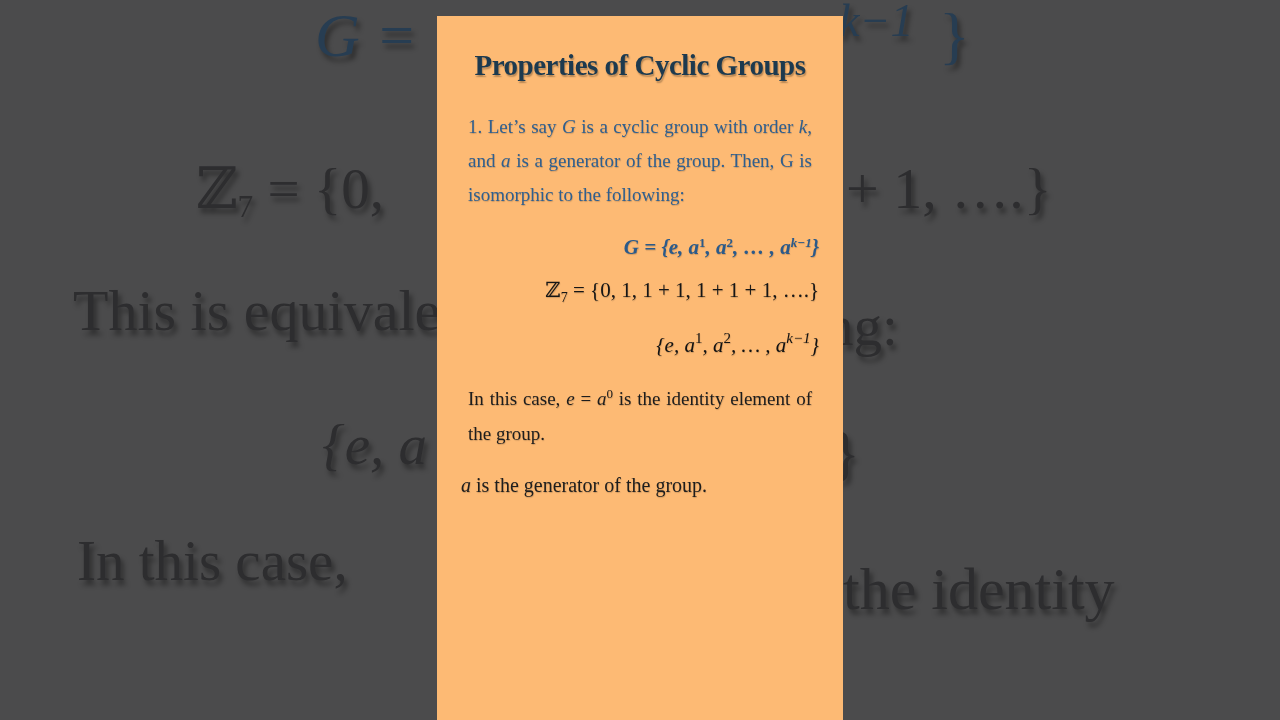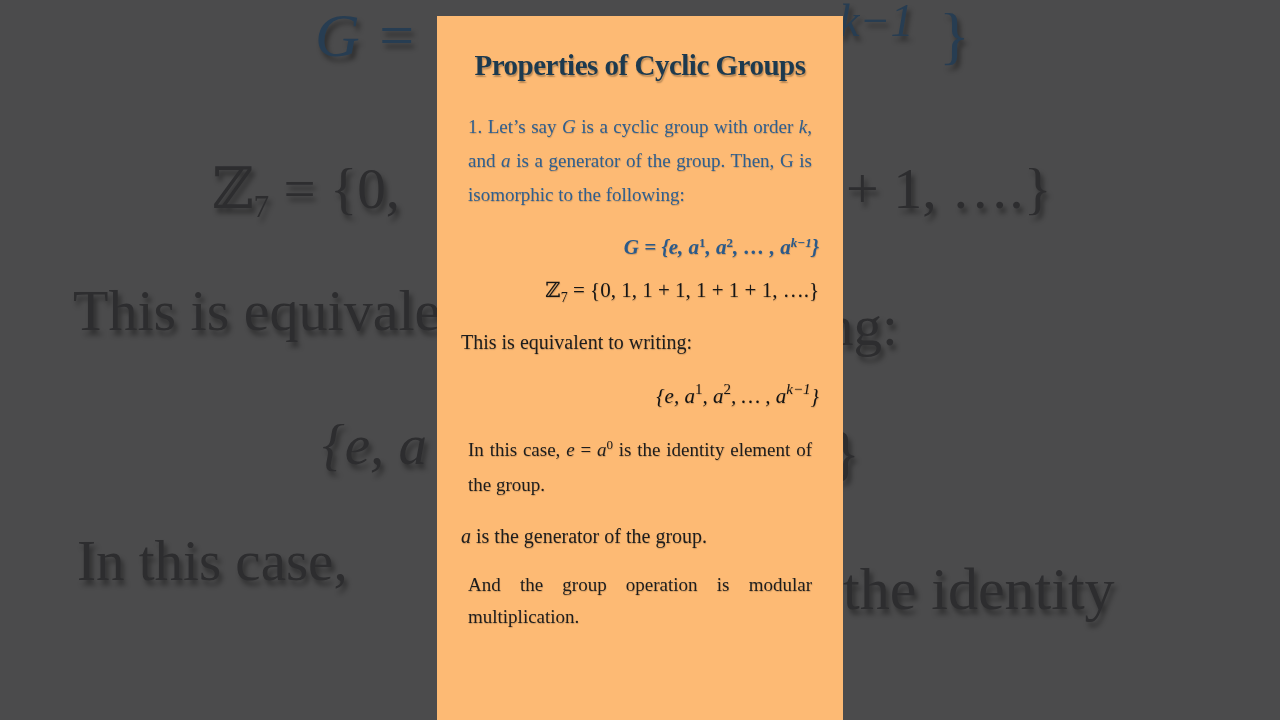--- a/index.html
+++ b/index.html
@@ -56,21 +56,21 @@
     text-shadow:.5px 1px 1px rgba(0,0,0,.18);}
   .op{margin-top:19px;line-height:32px;}
 </style>
 </head>
 <body>
 
 <div class="stage">
 
   <div class="bg-panel bg-left">
     <span class="bgt blue" style="left:315px;top:4px;font-size:62px;font-style:italic;">G =</span>
-    <span class="bgt" style="left:212px;top:160px;font-size:57px;"><span>ℤ</span><span class="bgsub">7</span><span> = {0,</span></span>
+    <span class="bgt" style="left:196px;top:160px;font-size:57px;"><span>ℤ</span><span class="bgsub">7</span><span> = {0,</span></span>
     <span class="bgt" style="left:73px;top:282px;font-size:58px;">This is equivalent</span>
     <span class="bgt" style="left:322px;top:416px;font-size:57px;font-style:italic;">{e, a</span>
     <span class="bgt" style="left:77px;top:532px;font-size:57px;">In this case,</span>
   </div>
 
   <div class="bg-panel bg-right">
     <span class="bgt blue" style="left:-4px;top:-2px;font-size:46px;font-style:italic;">k−1</span>
     <span class="bgt blue" style="left:96px;top:4px;font-size:64px;">}</span>
     <span class="bgt" style="left:3px;top:160px;font-size:58px;">+ 1, ….}</span>
     <span class="bgt" style="left:-18px;top:297px;font-size:57px;">ng:</span>
@@ -81,24 +81,22 @@
   <div class="page">
 
     <h1 class="title">Properties of Cyclic Groups</h1>
 
     <p class="para intro blue"><span>1. Let’s say </span><span class="mi">G</span><span> is a cyclic group with order </span><span class="mi">k</span><span>, and </span><span class="mi">a</span><span> is a generator of the group. Then, G is isomorphic to the following:</span></p>
 
     <p class="formula f-g"><span>G = {e, a</span><span class="sup-sm">1</span><span>, a</span><span class="sup-sm">2</span><span>, … , a</span><span class="sup-sm it">k−1</span><span>}</span></p>
 
     <p class="formula f-z7"><span>ℤ</span><span class="sub-sm">7</span><span> = {0, 1, 1 + 1, 1 + 1 + 1, ….}</span></p>
 
-    <p class="equiv-line">This is equivalent to writing:</p>
 
     <p class="formula f-set"><span>{e, a</span><span class="sup-lg">1</span><span>, a</span><span class="sup-lg">2</span><span>, … , a</span><span class="sup-lg it">k−1</span><span>}</span></p>
 
     <p class="para identity"><span>In this case, </span><span class="mi">e</span><span> = </span><span class="mi">a</span><span class="sup-sm">0</span><span> is the identity element of the group.</span></p>
 
     <p class="gen-line"><span class="mi">a</span><span> is the generator of the group.</span></p>
 
-    <p class="para op">And the group operation is modular multiplication.</p>
 
   </div>
 </div>
 
 </body></html>

